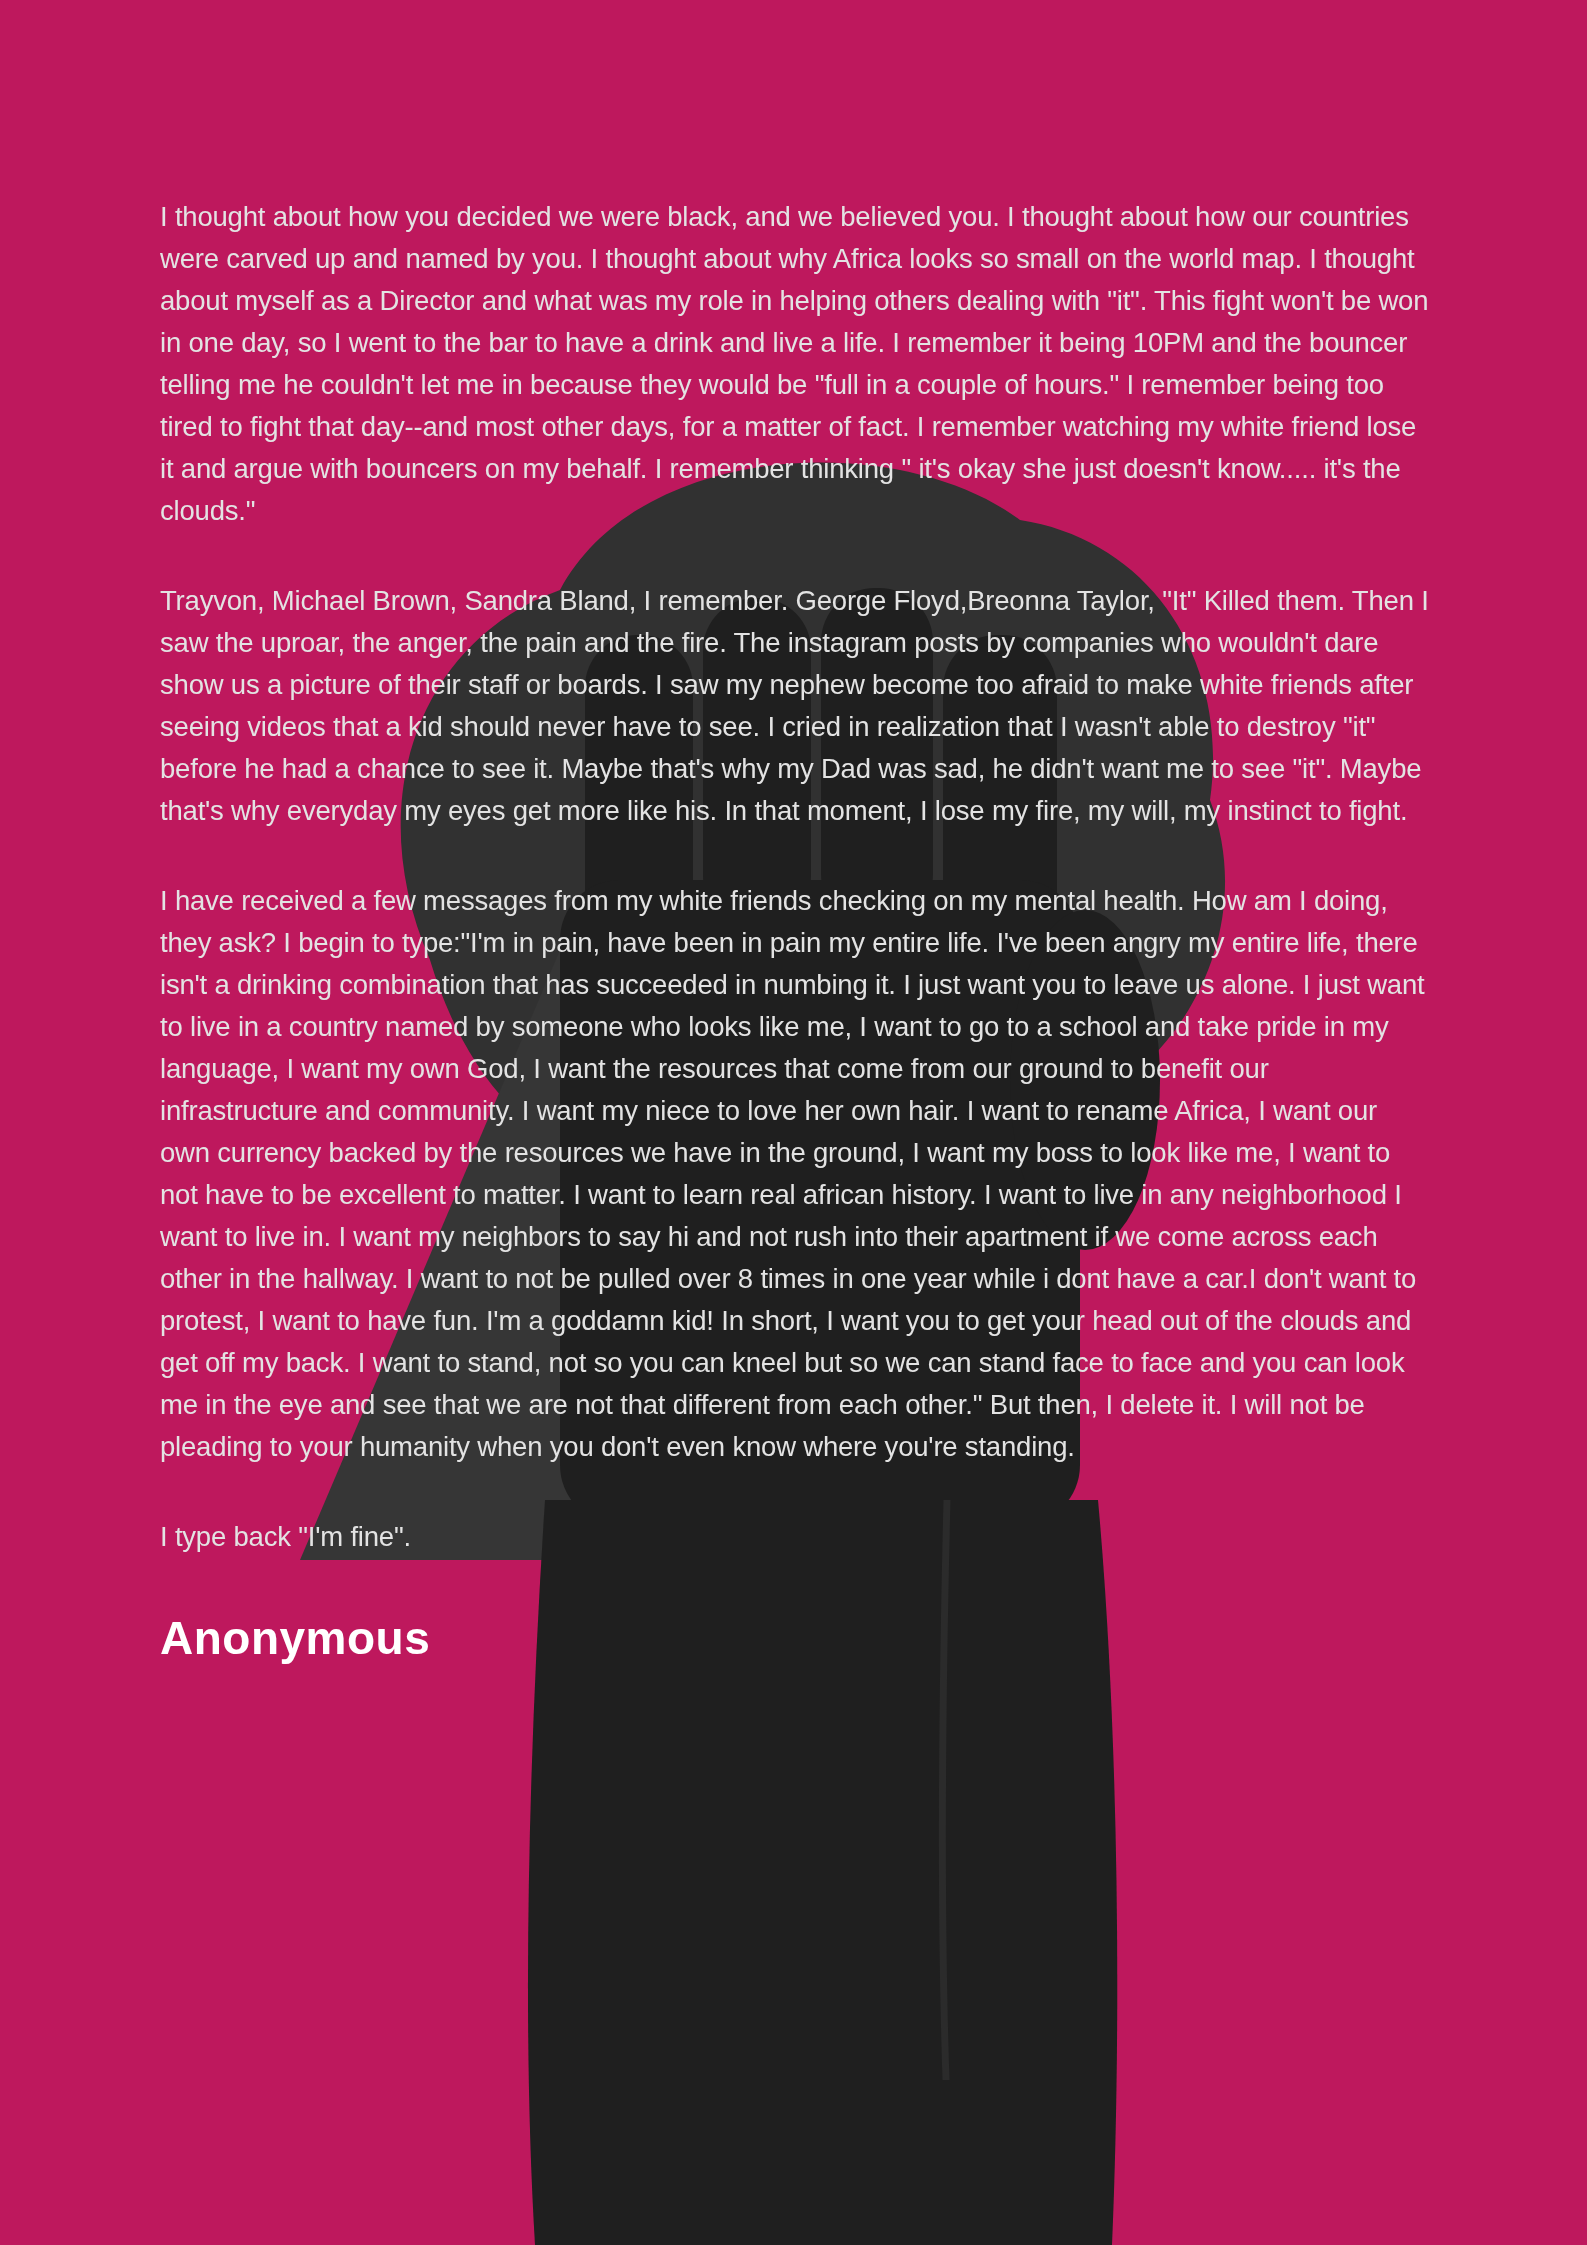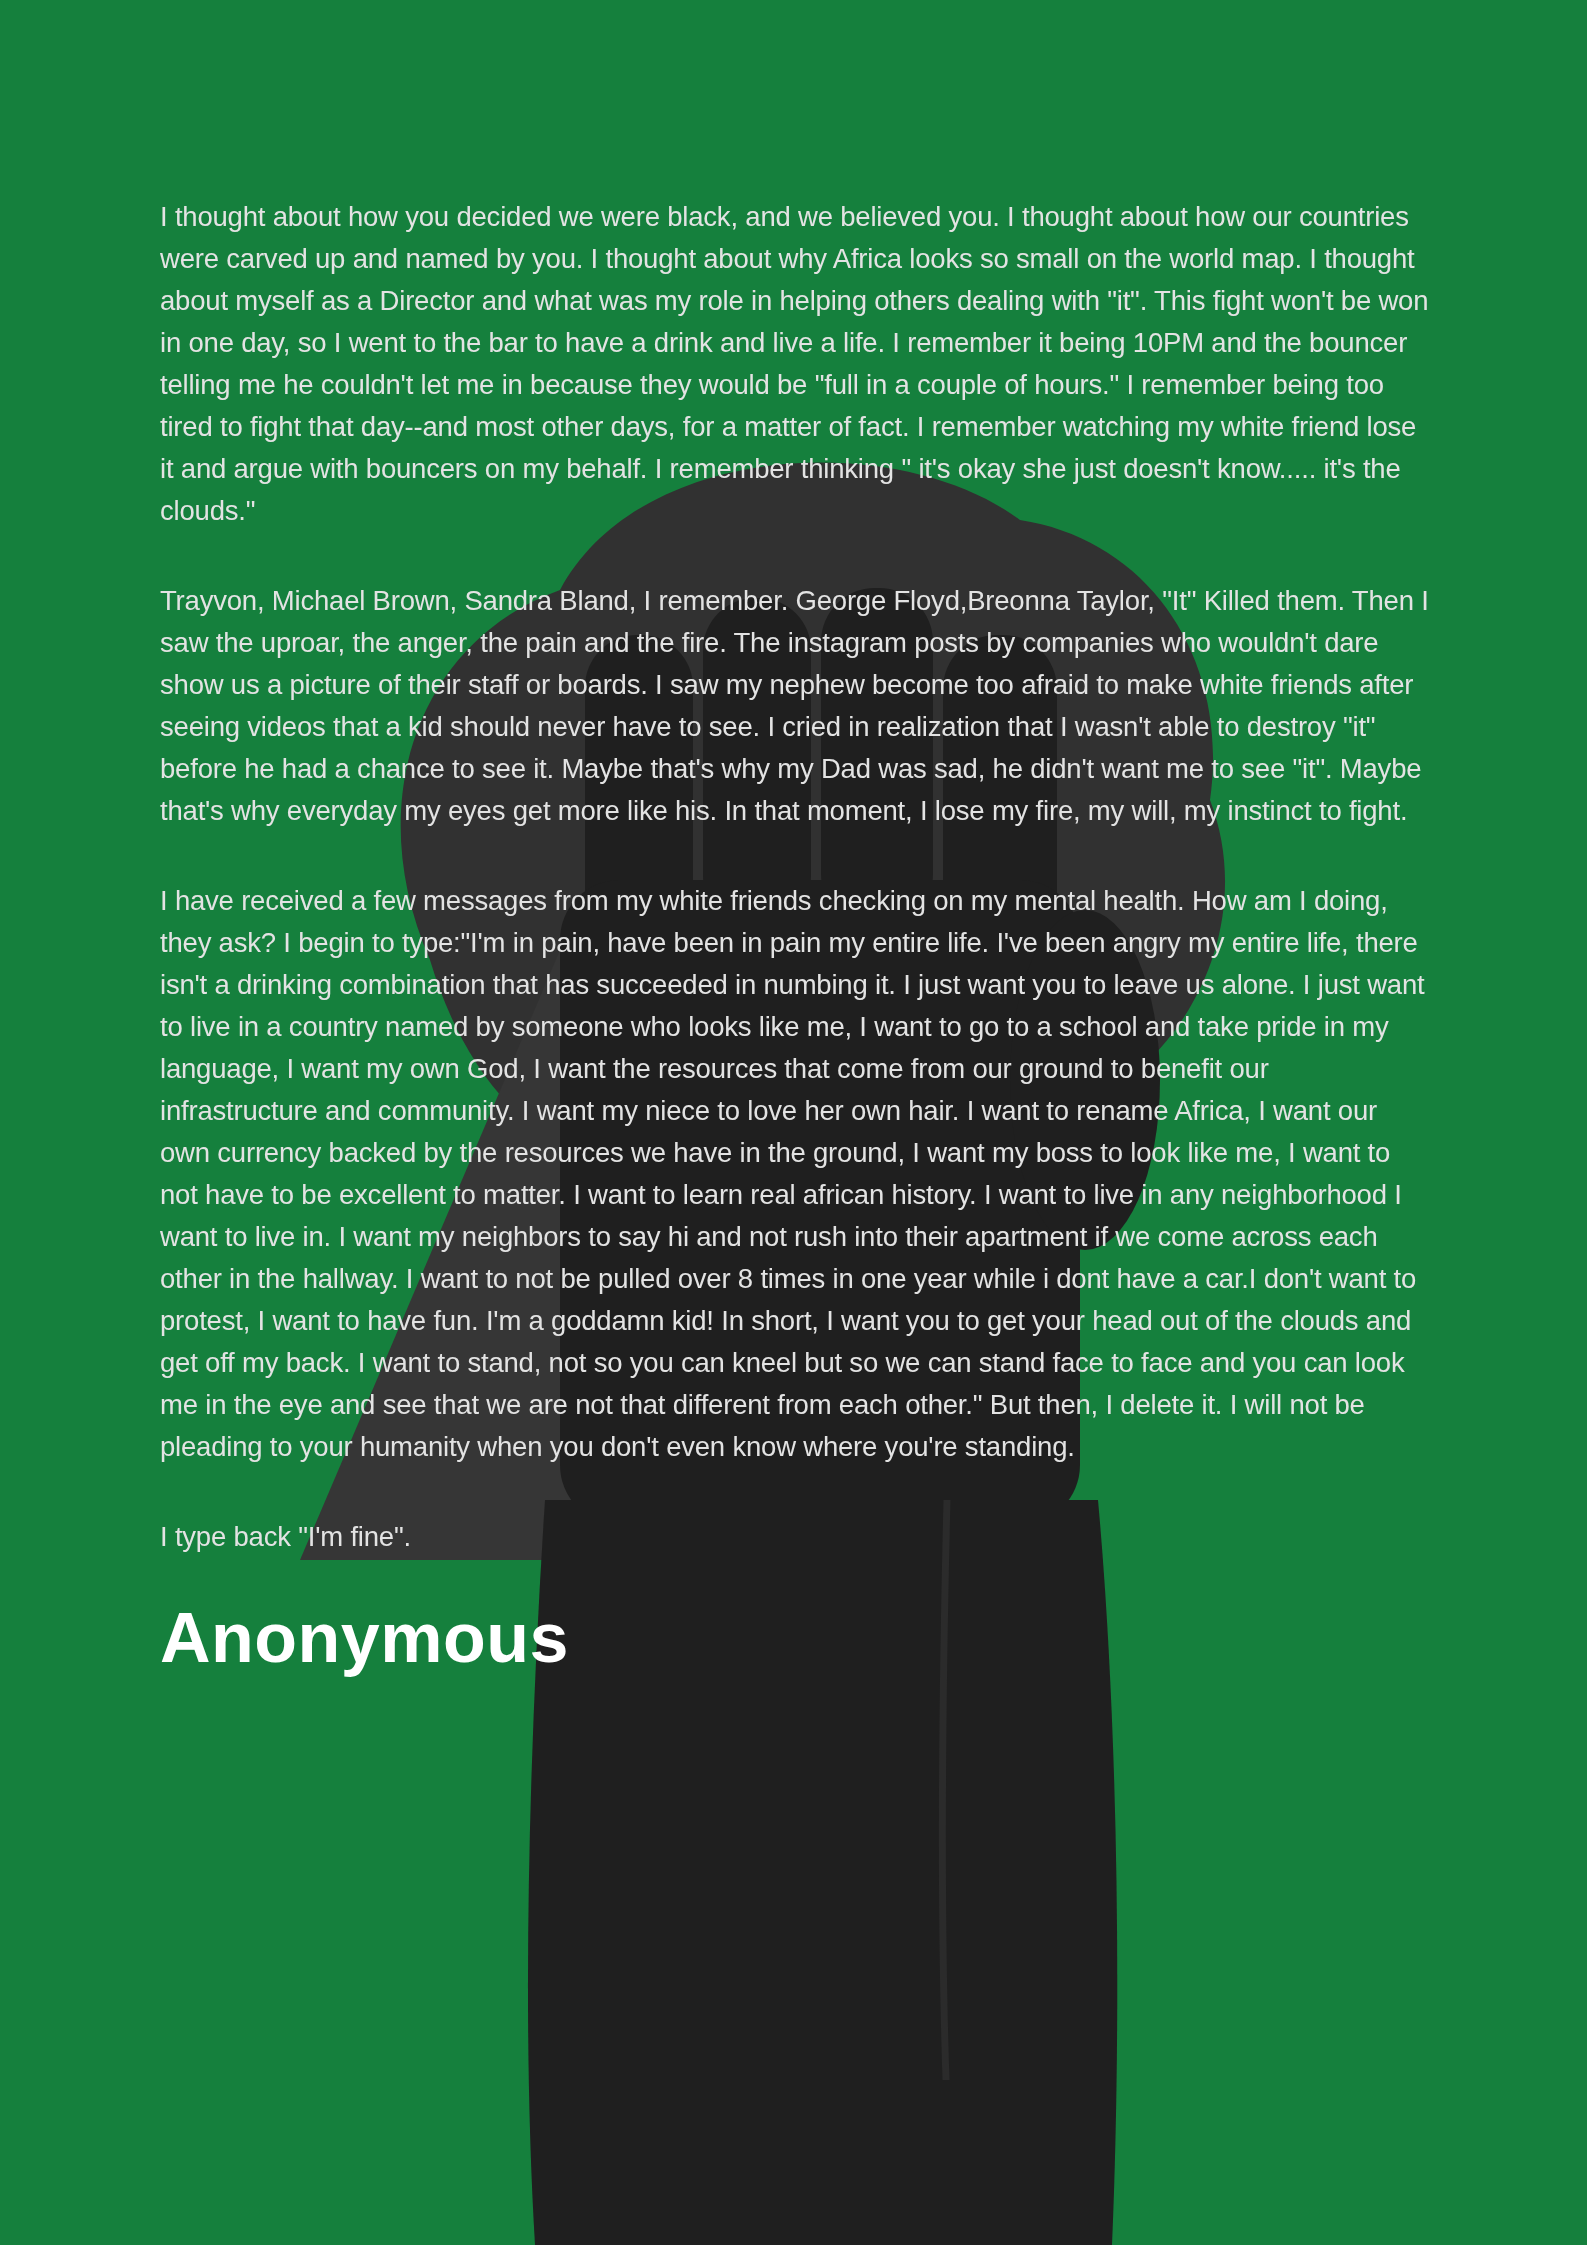--- a/index.html
+++ b/index.html
@@ -4,21 +4,21 @@
 <style>
   html, body {
     margin: 0;
     padding: 0;
     background: #1c1c1c;
   }
   .page {
     position: relative;
     width: 1587px;
     height: 2245px;
-    background: #15803d;
+    background: #be185d;
     overflow: hidden;
     font-family: "Liberation Sans", sans-serif;
   }
   .bg-art {
     position: absolute;
     left: 0;
     top: 0;
     width: 1587px;
     height: 2245px;
     display: block;
@@ -34,21 +34,21 @@
   .content p {
     margin: 0 0 48px 0;
     font-size: 27.5px;
     line-height: 42px;
     font-weight: 300;
     letter-spacing: -0.2px;
     color: #e3e3e3;
   }
   .signature {
     margin: 26px 0 0 0;
-    font-size: 70px;
+    font-size: 46px;
     line-height: 64px;
     font-weight: 700;
     letter-spacing: 0.5px;
     color: #ffffff;
   }
 </style>
 </head>
 <body>
 
 <div class="page">

